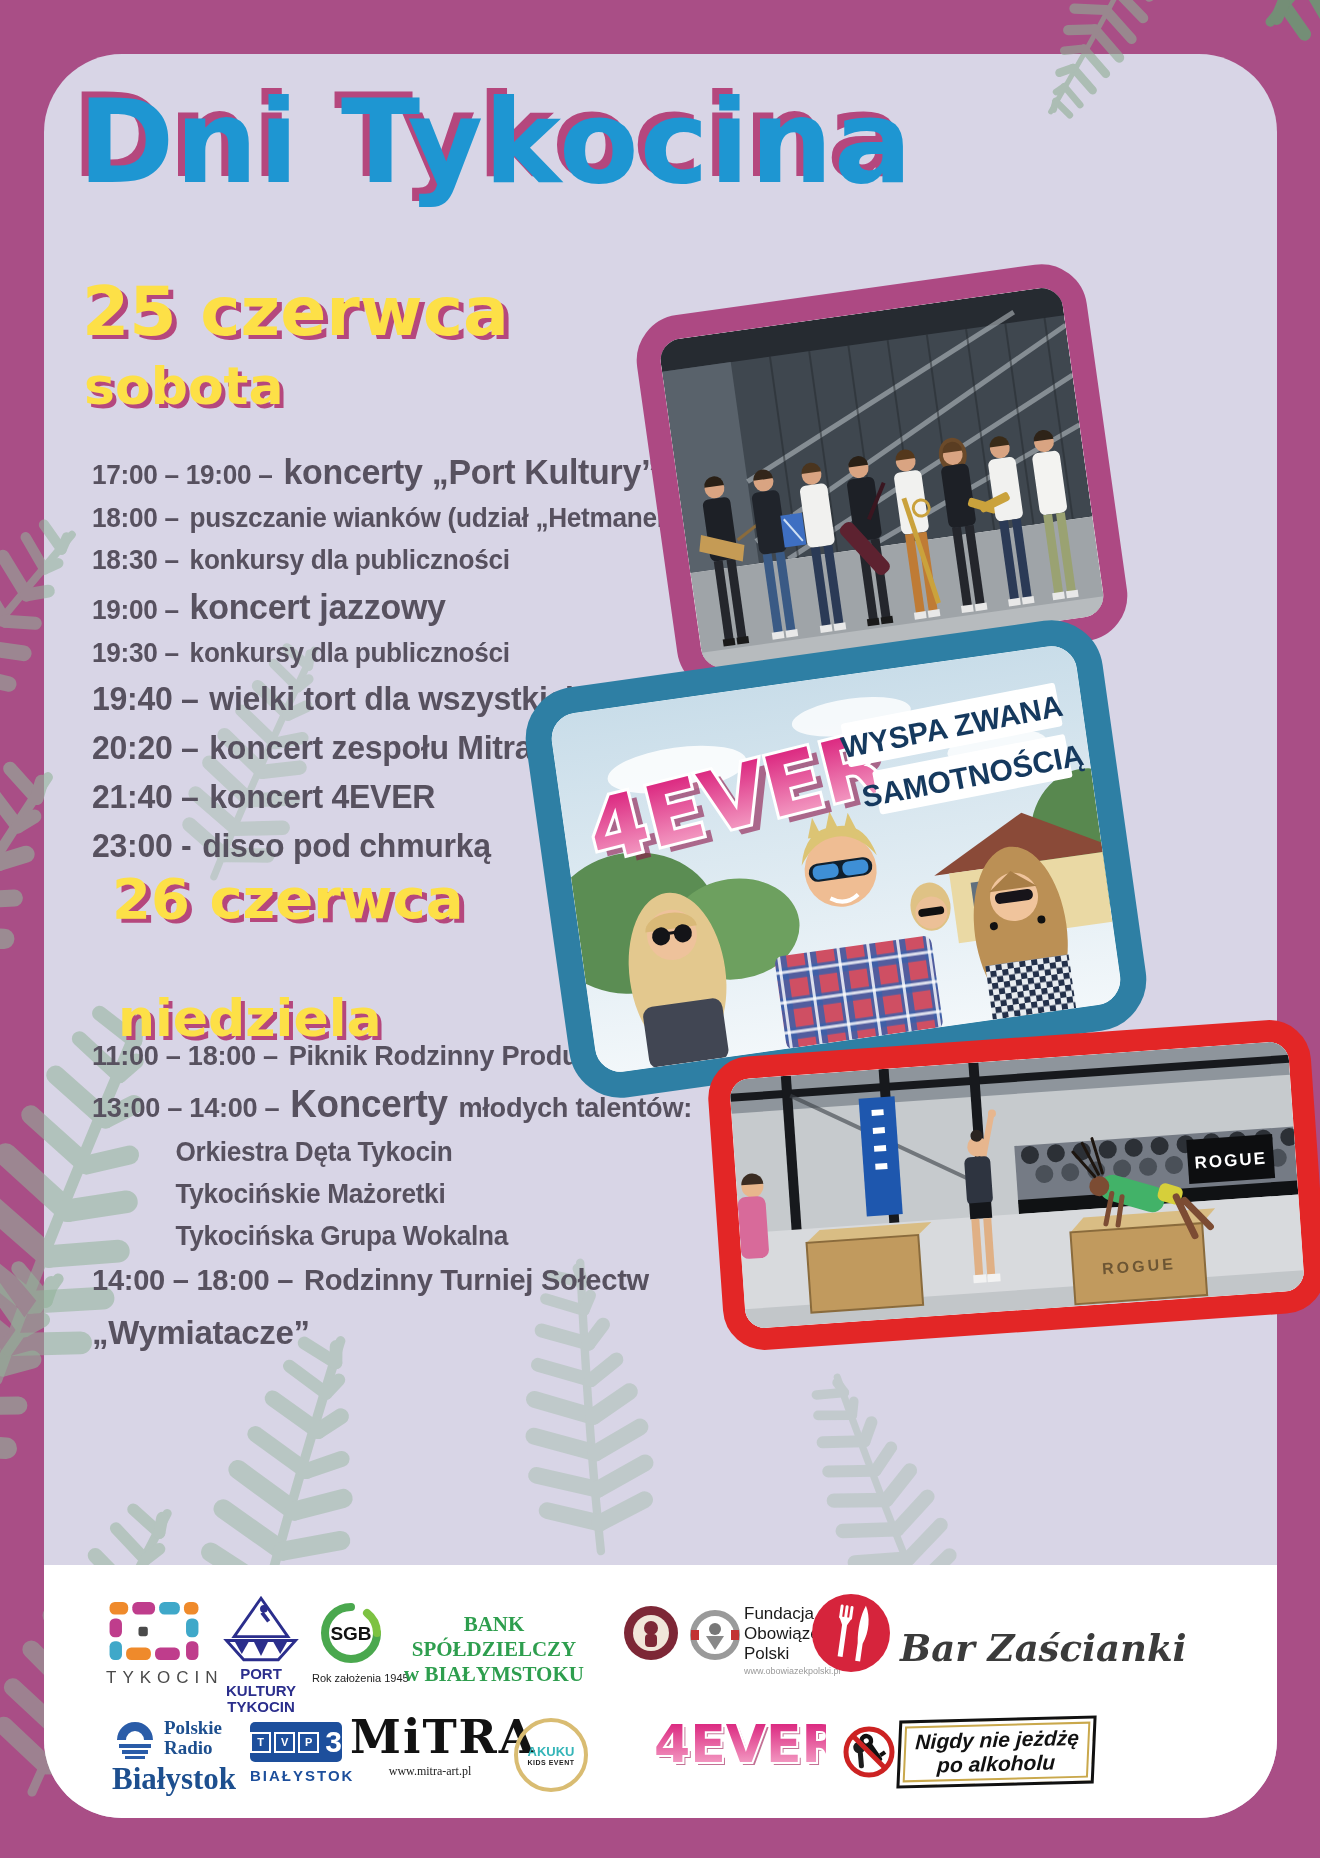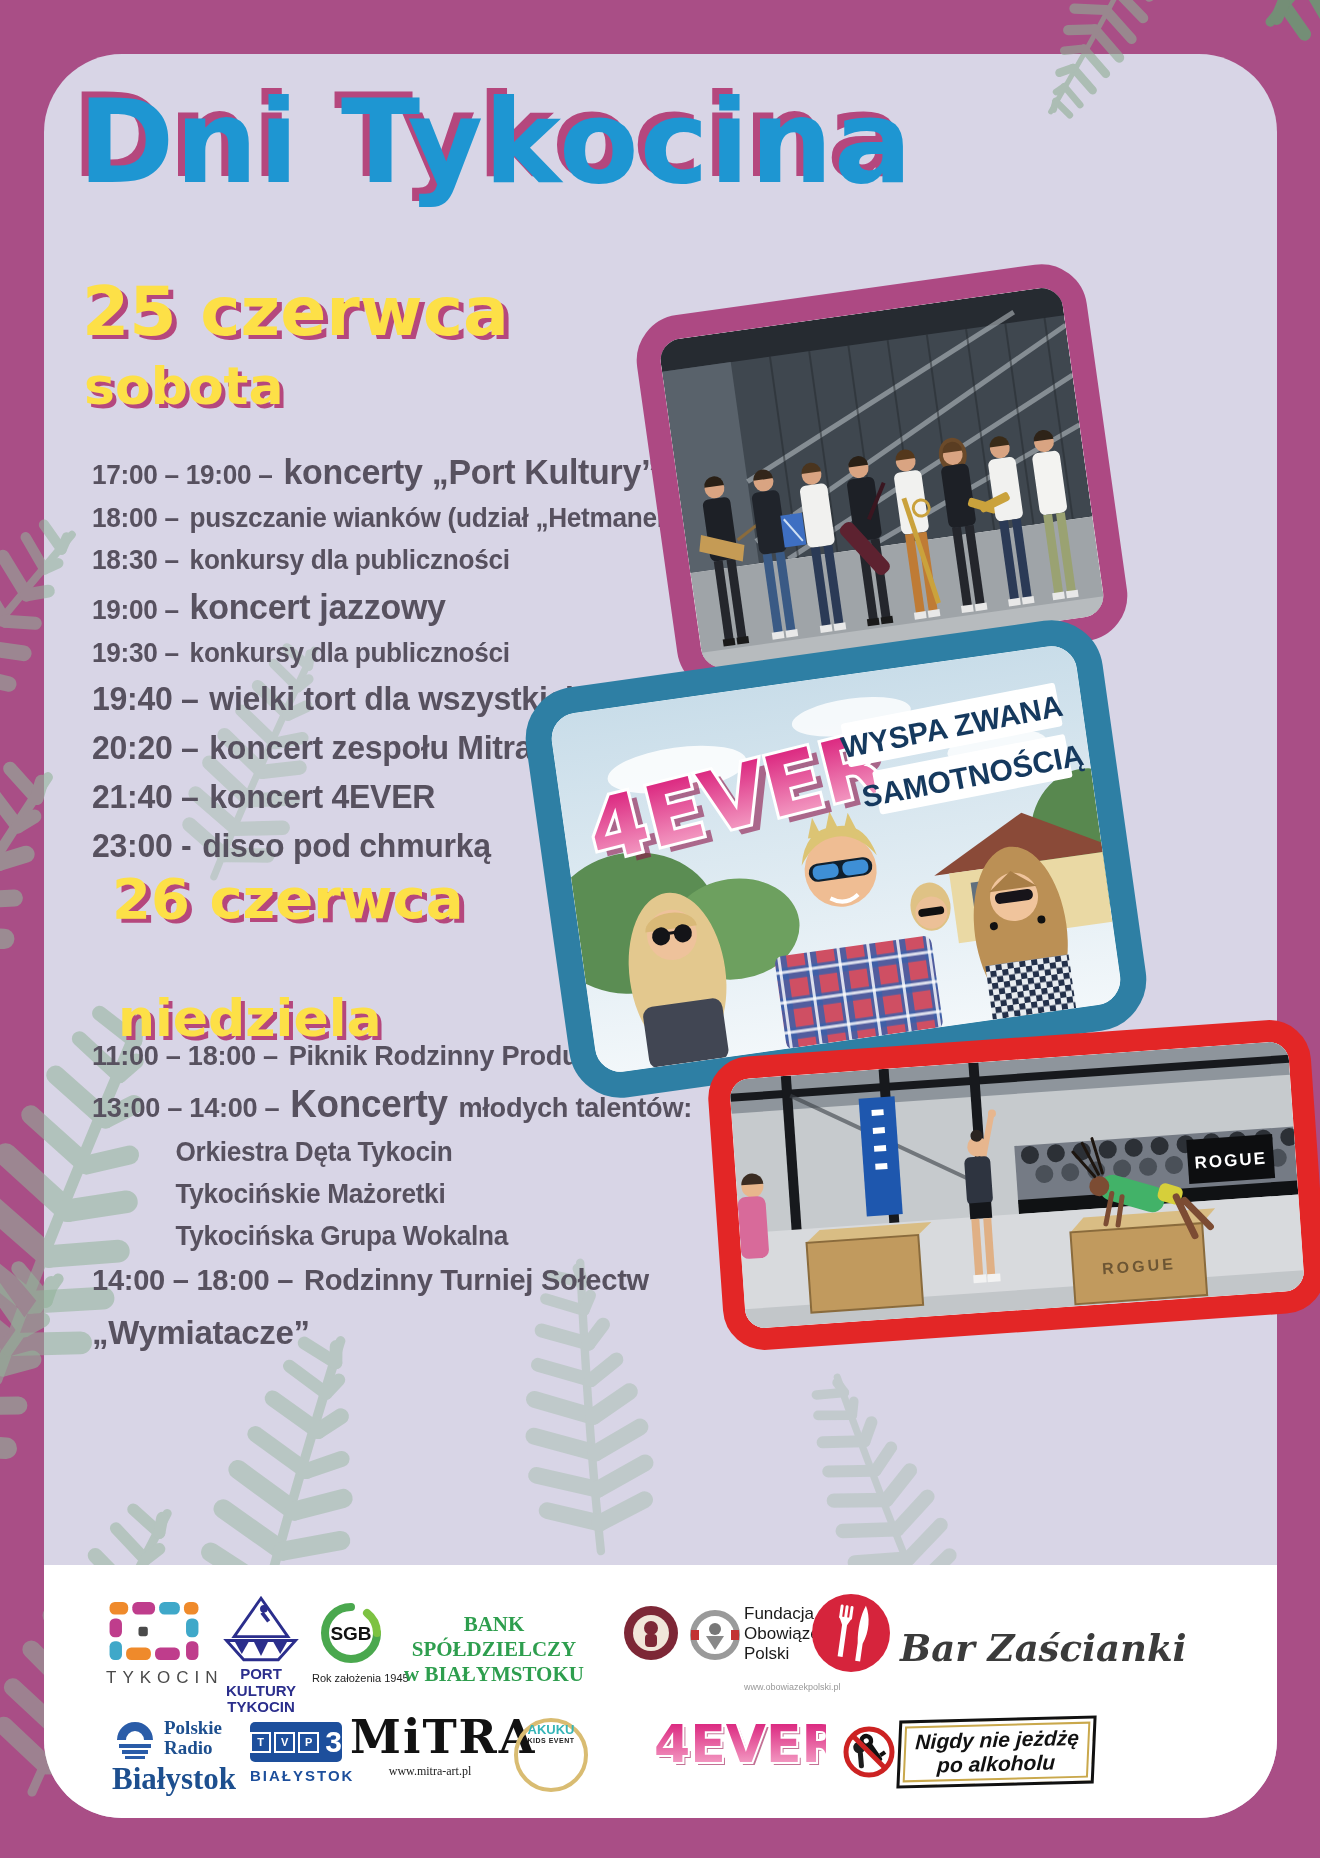--- a/index.html
+++ b/index.html
@@ -46,21 +46,21 @@
   #lg-tykocin .cap{font-size:17px;letter-spacing:6px;color:#4a4a4a;margin-top:2px;}
   #lg-port{left:206px;top:1596px;width:110px;text-align:center;color:#2b2e8c;
            font-weight:bold;font-size:15px;line-height:1.12;}
   #lg-sgb-icon{left:320px;top:1602px;}
   #lg-sgb-sub{left:312px;top:1672px;font-size:11px;color:#222;}
   #lg-bank{left:384px;top:1612px;width:220px;text-align:center;font-family:"Liberation Serif",serif;
            font-weight:bold;color:#2e9e4e;font-size:21px;line-height:1.2;}
   #lg-seal{left:622px;top:1602px;}
   #lg-fund-icon{left:690px;top:1610px;}
   #lg-fund-text{left:744px;top:1604px;font-size:17px;color:#1a1a1a;line-height:1.18;}
-  #lg-fund-text .sub{font-size:9px;color:#999;margin-top:18px;}
+  #lg-fund-text .sub{font-size:9px;color:#999;margin-top:2px;}
   #lg-bar-icon{left:810px;top:1592px;}
   #lg-bar-text{left:900px;top:1626px;font-family:"DejaVu Serif",serif;font-style:italic;
                font-weight:bold;font-size:37px;color:#3b3b3b;white-space:nowrap;}
 
   #lg-radio{left:112px;top:1716px;width:140px;font-family:"Liberation Serif",serif;
             color:#1d4f8f;font-weight:bold;}
   #lg-radio .row{display:flex;align-items:center;gap:6px;}
   #lg-radio .l12{font-size:19px;line-height:1.05;}
   #lg-radio .l3{font-size:31px;margin-top:1px;}
   #lg-tvp{left:250px;top:1722px;text-align:center;}
@@ -69,21 +69,21 @@
   .tvp-letter{width:17px;height:17px;border:2px solid #fff;color:#fff;font-size:11px;
            font-weight:bold;display:flex;align-items:center;justify-content:center;}
   .tvp-num{color:#fff;font-size:30px;font-weight:bold;margin-left:3px;}
   .tvp-sub{color:#1d4f9c;font-weight:bold;font-size:15px;letter-spacing:2px;margin-top:5px;}
   #lg-mitra{left:350px;top:1710px;width:160px;text-align:center;}
   .mitra-word{font-family:"DejaVu Serif",serif;font-weight:bold;font-size:46px;
               color:#121212;letter-spacing:2px;}
   .mitra-sub{font-size:12px;color:#222;font-family:"Liberation Serif",serif;}
   #lg-akuku{left:514px;top:1718px;width:66px;height:66px;border:4px solid #d9bc72;
             border-radius:50%;display:flex;flex-direction:column;align-items:center;
-            }
+            justify-content:center;}
   .akuku-1{color:#35b5b8;font-weight:bold;font-size:13px;}
   .akuku-2{color:#222;font-size:7px;font-weight:bold;letter-spacing:.5px;}
   #lg-4ever{left:646px;top:1708px;}
   #lg-noalc{left:842px;top:1718px;display:flex;align-items:center;gap:2px;}
   .noalc-box{border:3px solid #111;background:#fff;padding:7px 14px;
              box-shadow:inset 0 0 0 3px #fff, inset 0 0 0 5px #c9a84c;
              transform:skewX(-4deg) rotate(-1.5deg);
              font-weight:bold;font-style:italic;font-size:21px;color:#111;
              text-align:center;line-height:1.15;white-space:nowrap;}
 </style>

